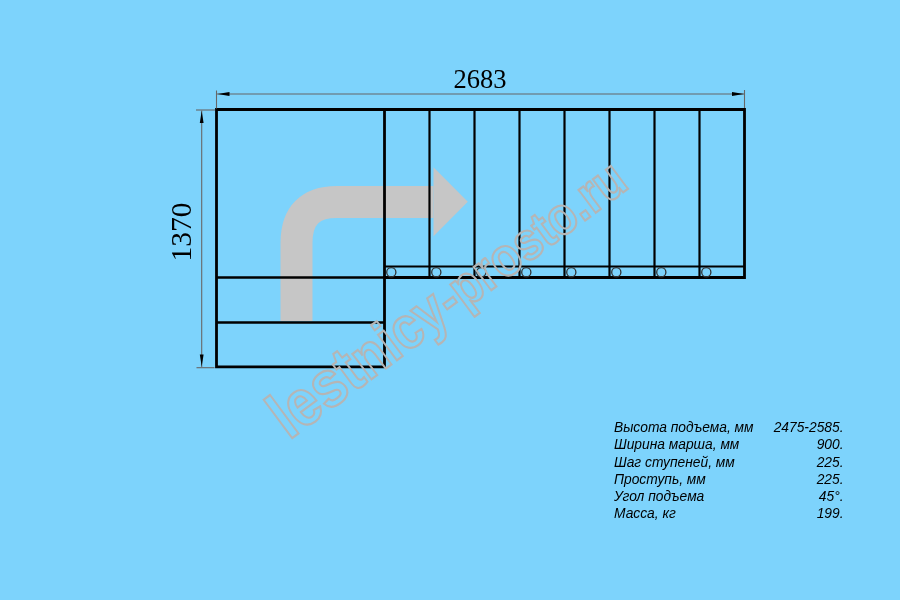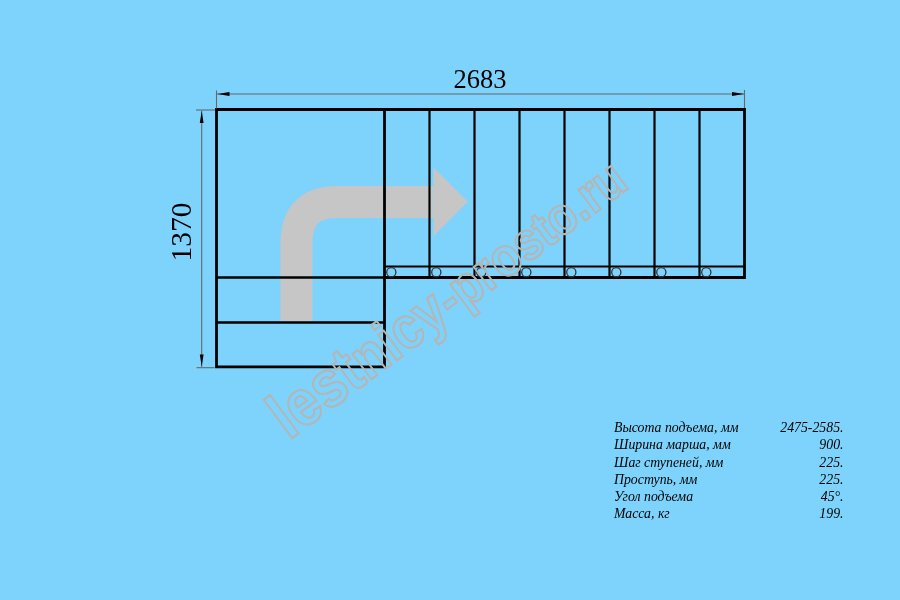--- a/index.html
+++ b/index.html
@@ -1,18 +1,18 @@
 <!DOCTYPE html>
 <html><head>
 <meta charset="utf-8">
 <style>
   html,body{margin:0;padding:0;background:#fff;}
   #page{position:relative;width:900px;height:600px;background:#7dd3fc;overflow:hidden;
         font-family:"Liberation Sans",sans-serif;}
-  .tbl{position:absolute;font-style:italic;font-size:13.8px;color:#000;white-space:nowrap;font-family:Liberation Serif, serif;}
+  .tbl{position:absolute;font-style:italic;font-size:13.8px;color:#000;white-space:nowrap;}
 </style>
 </head>
 <body>
 <div id="page">
 
 <svg width="900" height="600" viewBox="0 0 900 600" style="position:absolute;left:0;top:0;">
 
   <path d="M296.5 321 L296.5 243 Q296.5 202 337 202 L433.5 202" fill="none" stroke="#c6c6c6" stroke-width="32"></path>
 
   <polygon points="433.5,167.3 467.8,201.8 433.5,236.3" fill="#c6c6c6"></polygon>

